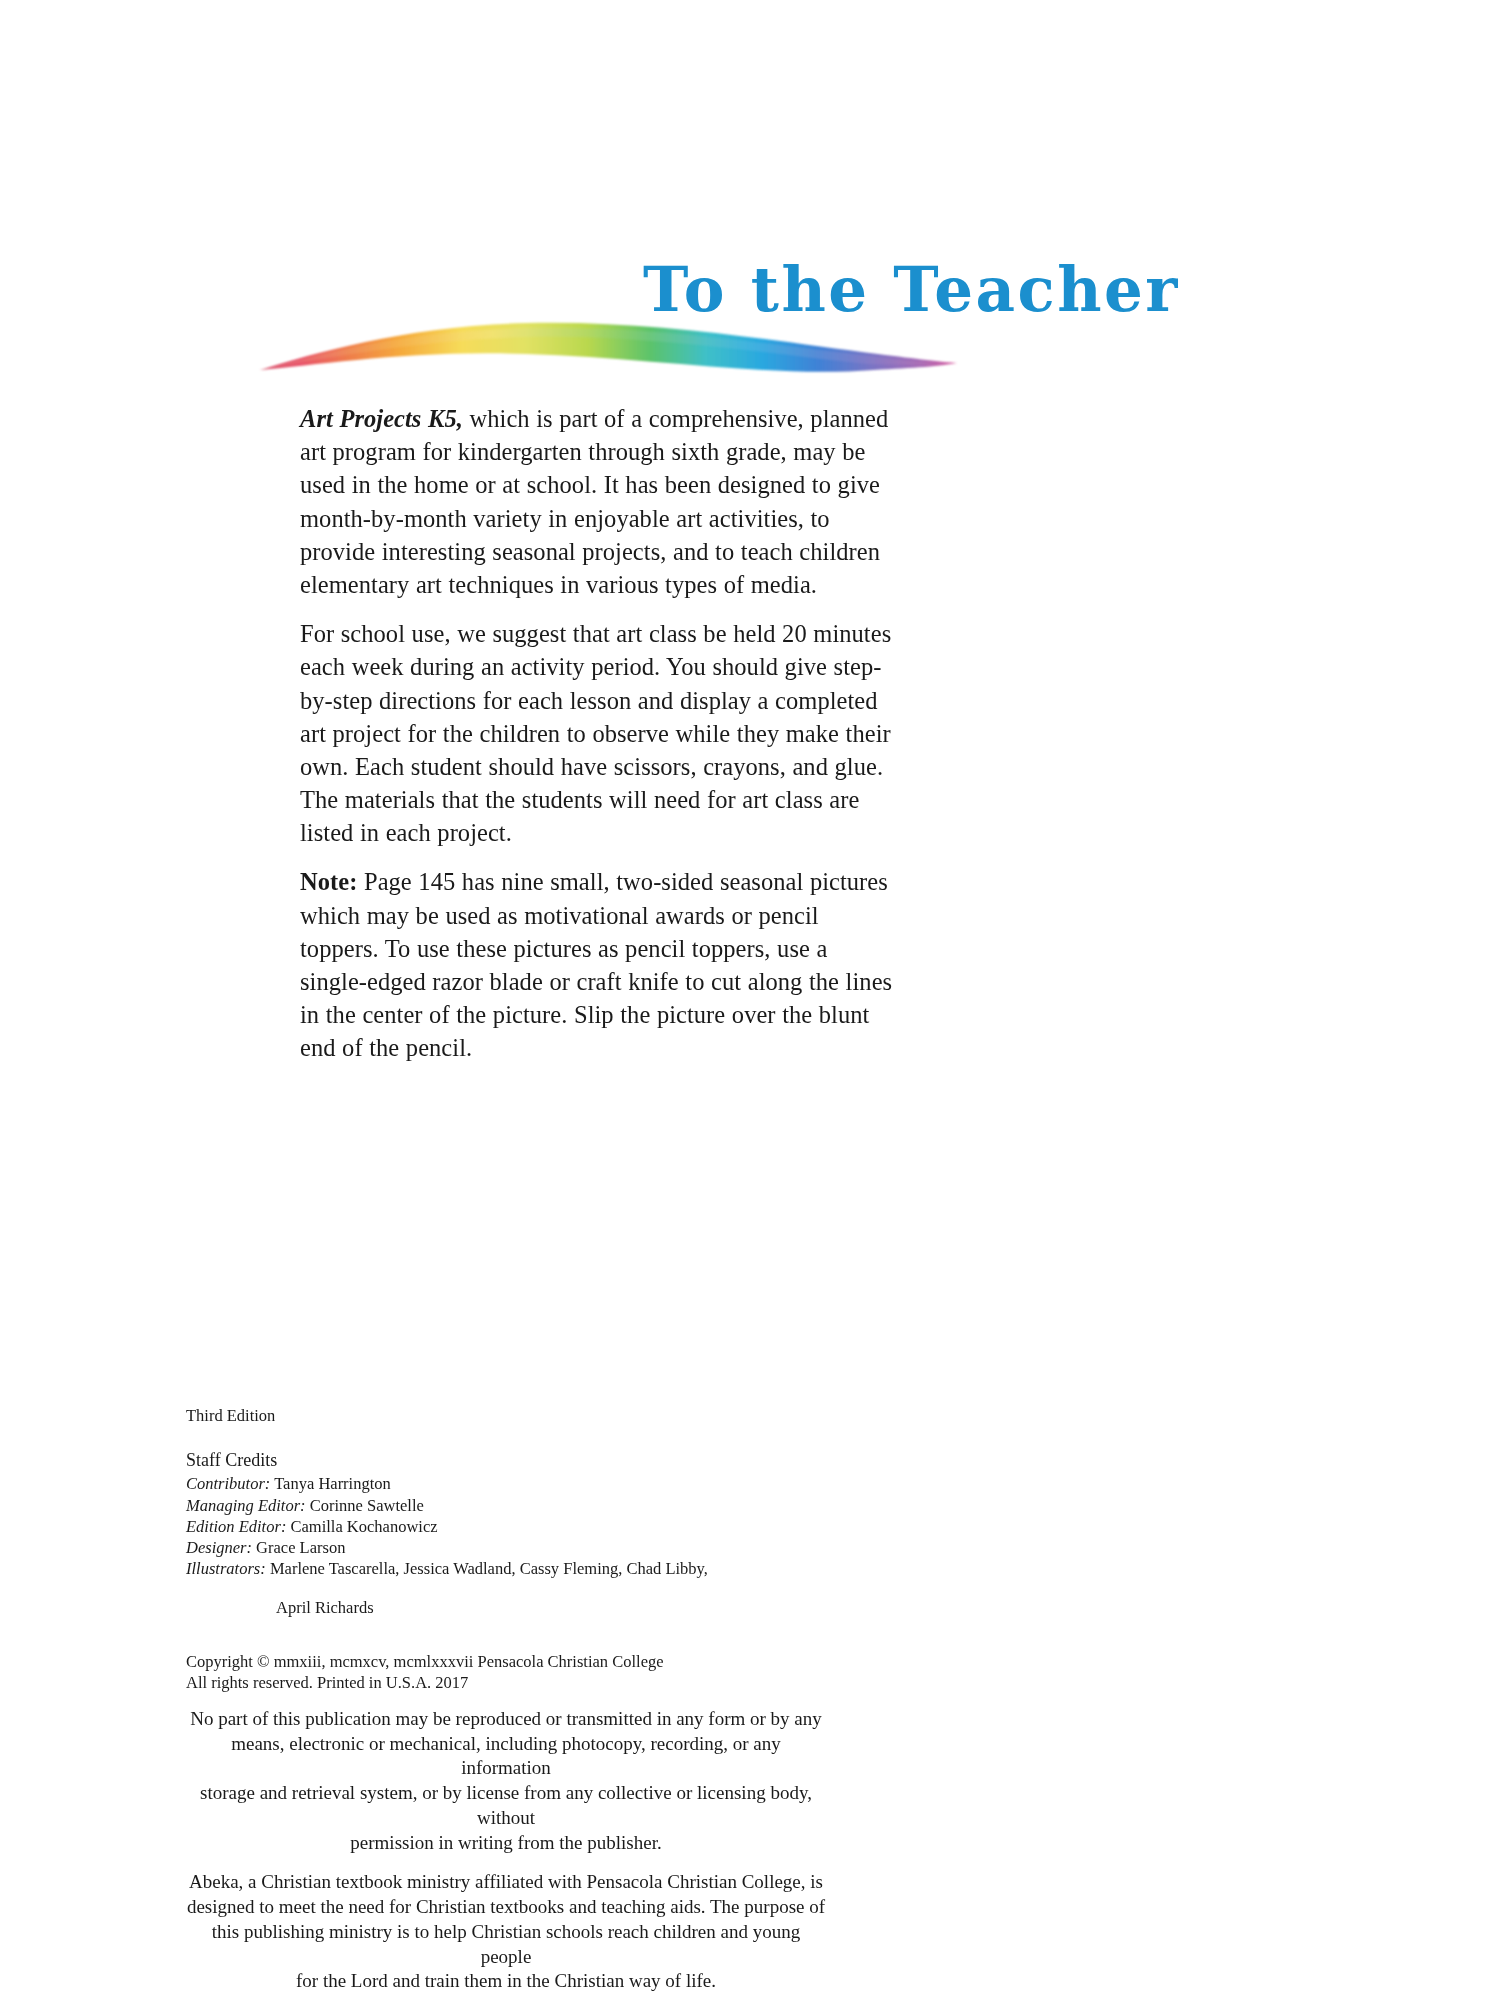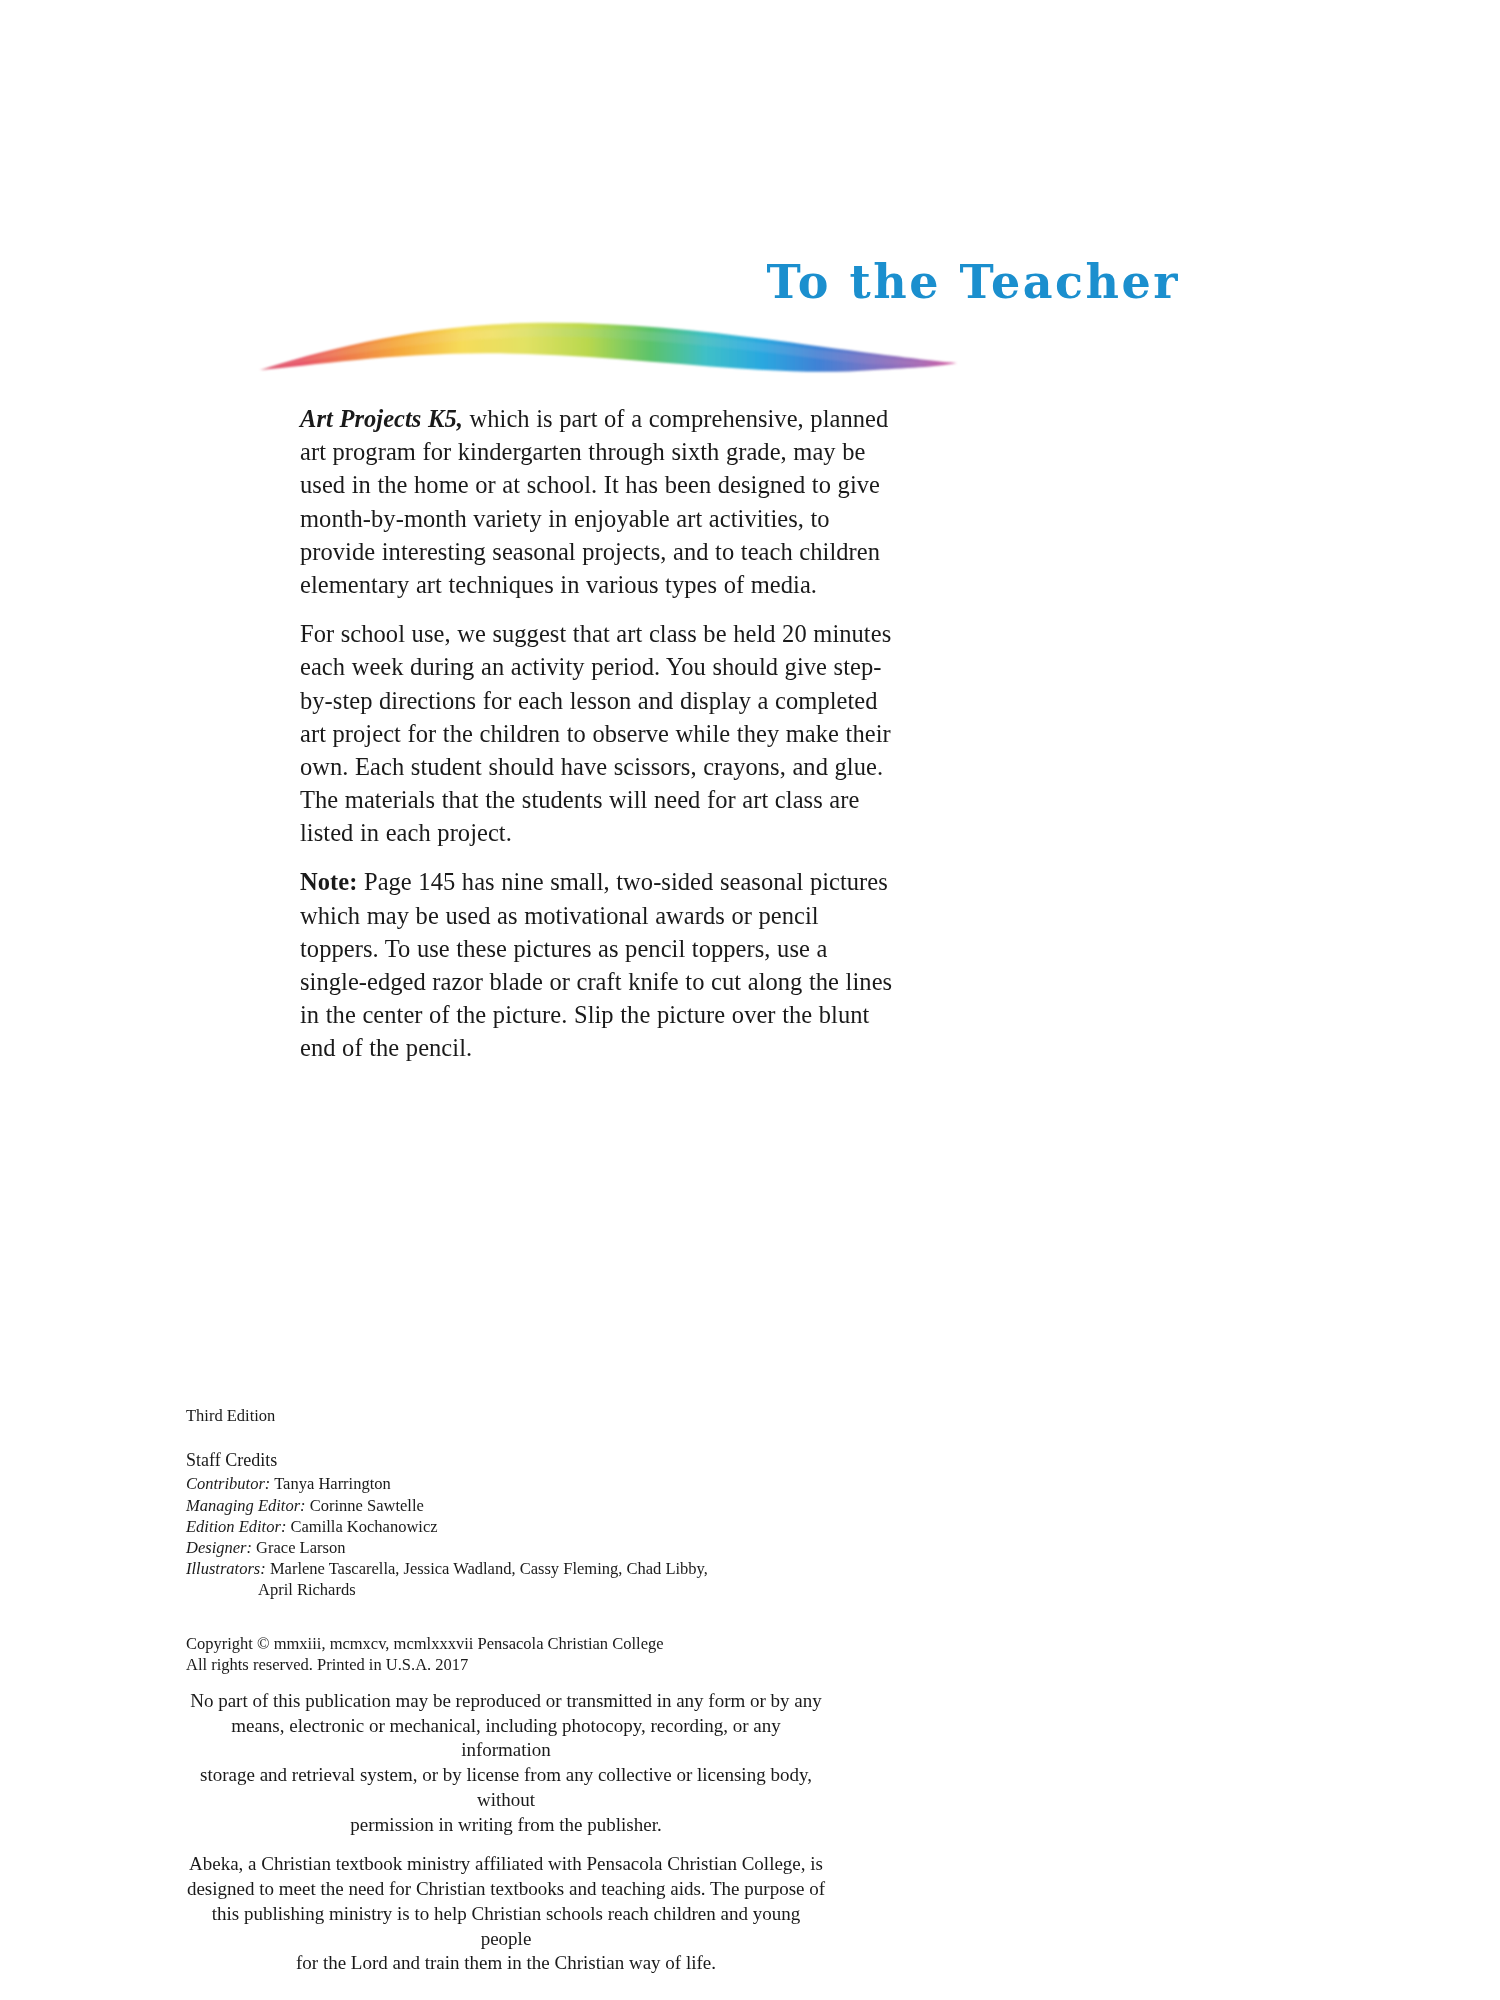--- a/index.html
+++ b/index.html
@@ -32,21 +32,21 @@
     height: 140px;
   }
   .page-title {
     position: absolute;
     left: 0;
     top: 0;
     width: 1180px;
     text-align: right;
     font-family: "DejaVu Serif", "Liberation Serif", serif;
     font-weight: 700;
-    font-size: 46px;
+    font-size: 61px;
     letter-spacing: 2.5px;
     color: #1b8fce;
     line-height: 1.05;
     white-space: nowrap;
   }
   .swoosh {
     position: absolute;
     left: 258px;
     top: 60px;
     width: 700px;
@@ -107,21 +107,21 @@
     font-size: 16.5px;
     line-height: 1.285;
     margin: 0;
   }
   .credit-role {
     font-style: italic;
   }
   .credit-cont {
     font-size: 16.5px;
     line-height: 1.285;
-    margin: 0;
+    margin: 18px;
     padding-left: 72px;
   }
 
   .copyright-block {
     margin-top: 32px;
   }
   .fine-line {
     font-size: 16.5px;
     line-height: 1.28;
     margin: 0;

